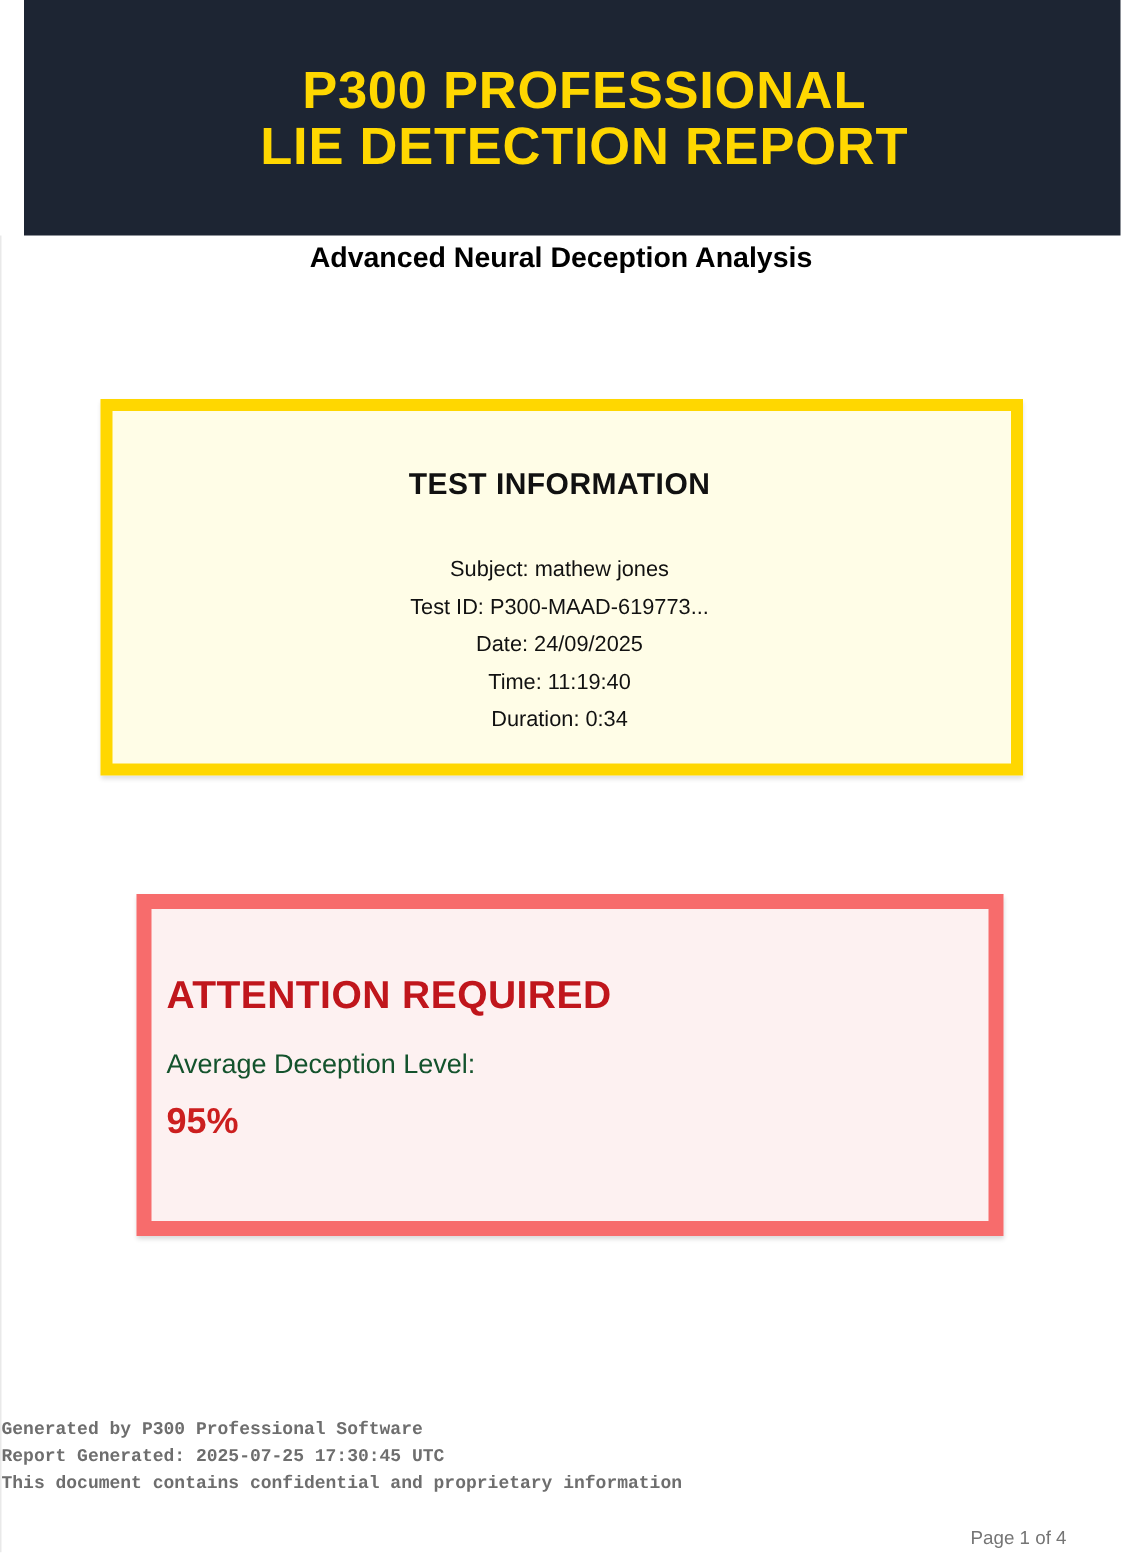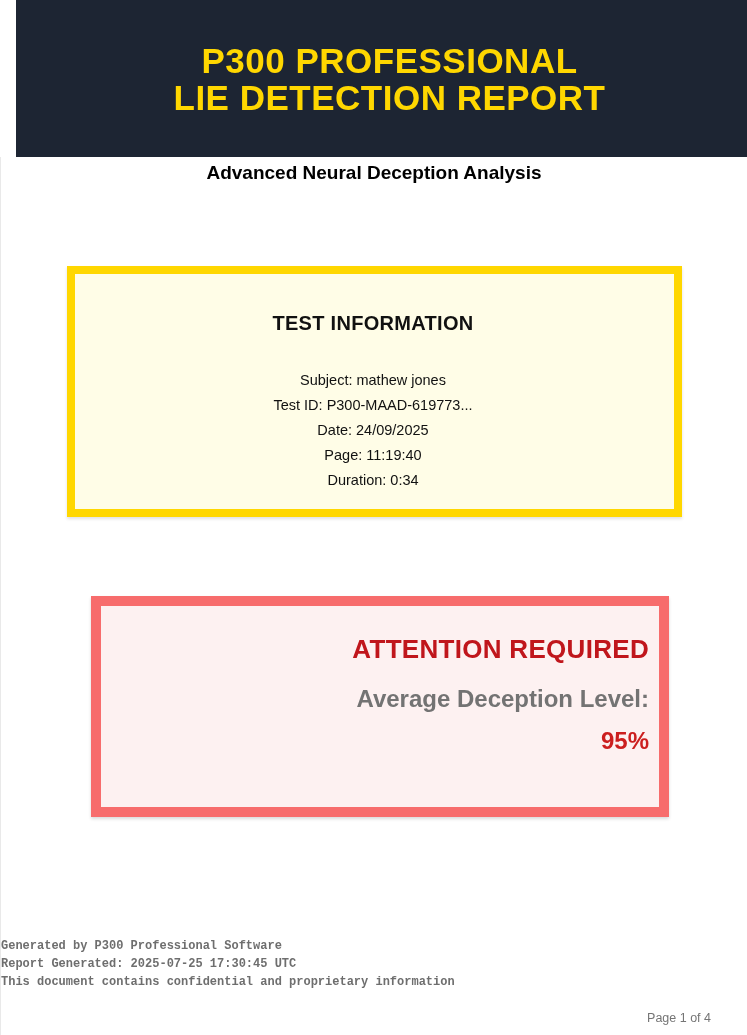--- a/index.html
+++ b/index.html
@@ -74,35 +74,35 @@
     color: #111111;
   }
   .alert-box {
     box-sizing: border-box;
     width: 578px;
     margin: 79px auto 0 auto;
     margin-left: 90px;
     border: 10px solid var(--alert-border, #f76c6c);
     background: var(--alert-bg, #fdf1f1);
     box-shadow: 0 2px 3px rgba(0,0,0,0.15);
-    text-align: right;
-    padding: 28px 10px 52px 10px;
+    text-align: left;
+    padding: 42px 10px 52px 10px;
   }
   .alert-heading {
     margin: 0;
     font-size: 26px;
     font-weight: bold;
     color: var(--alert-red, #c0161c);
     letter-spacing: 0.3px;
   }
   .alert-label {
     margin: 20px 0 0 0;
-    font-size: 24px;
-    font-weight: bold;
-    color: #737373;
+    font-size: 18px;
+    font-weight: normal;
+    color: #14532d;
   }
   .alert-value {
     margin: 14px 0 0 0;
     font-size: 24px;
     font-weight: bold;
     color: var(--value-red, #cc1f1f);
   }
   .doc-footer {
     margin-top: 120px;
     text-align: left;
@@ -138,21 +138,21 @@
   <div class="content">
 
     <div class="subtitle">Advanced Neural Deception Analysis</div>
 
     <section class="info-box">
       <h2 class="info-heading">TEST INFORMATION</h2>
       <div class="info-rows">
         <p class="info-row">Subject: mathew jones</p>
         <p class="info-row">Test ID: P300-MAAD-619773...</p>
         <p class="info-row">Date: 24/09/2025</p>
-        <p class="info-row">Page: 11:19:40</p>
+        <p class="info-row">Time: 11:19:40</p>
         <p class="info-row">Duration: 0:34</p>
       </div>
     </section>
 
     <section class="alert-box">
       <h2 class="alert-heading">ATTENTION REQUIRED</h2>
       <p class="alert-label">Average Deception Level:</p>
       <p class="alert-value">95%</p>
     </section>
 

